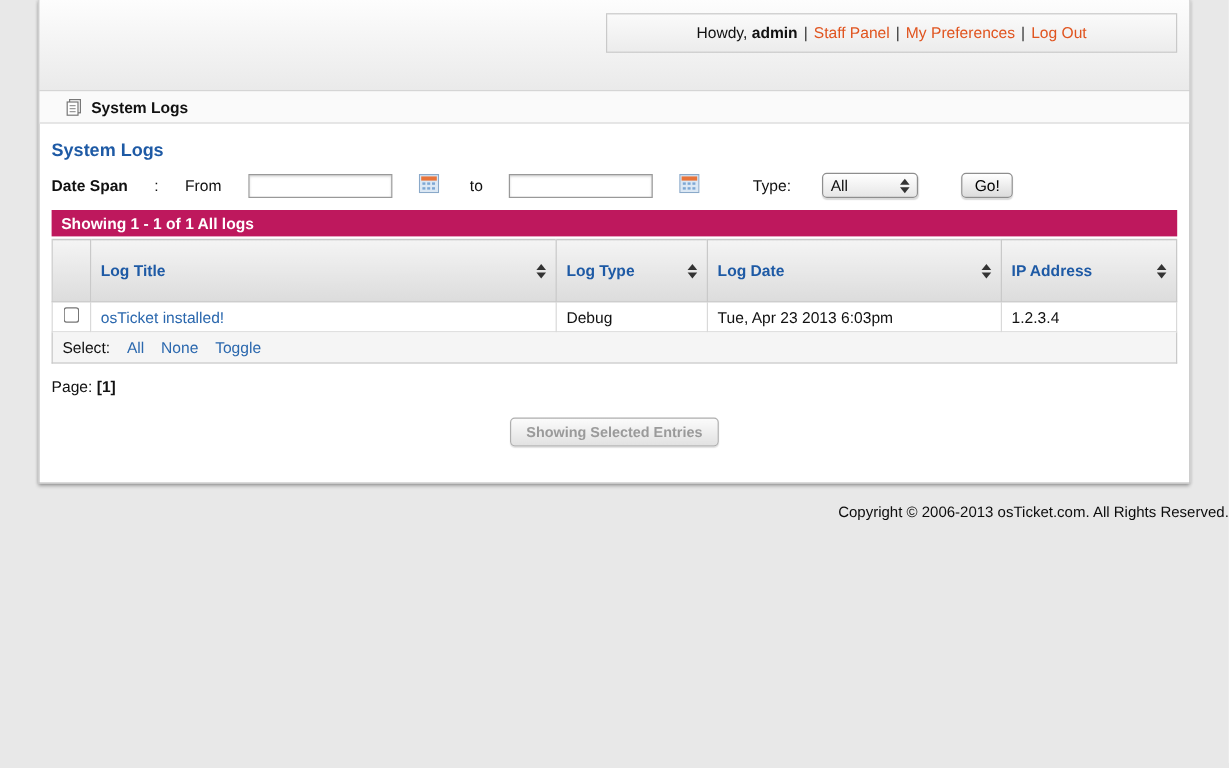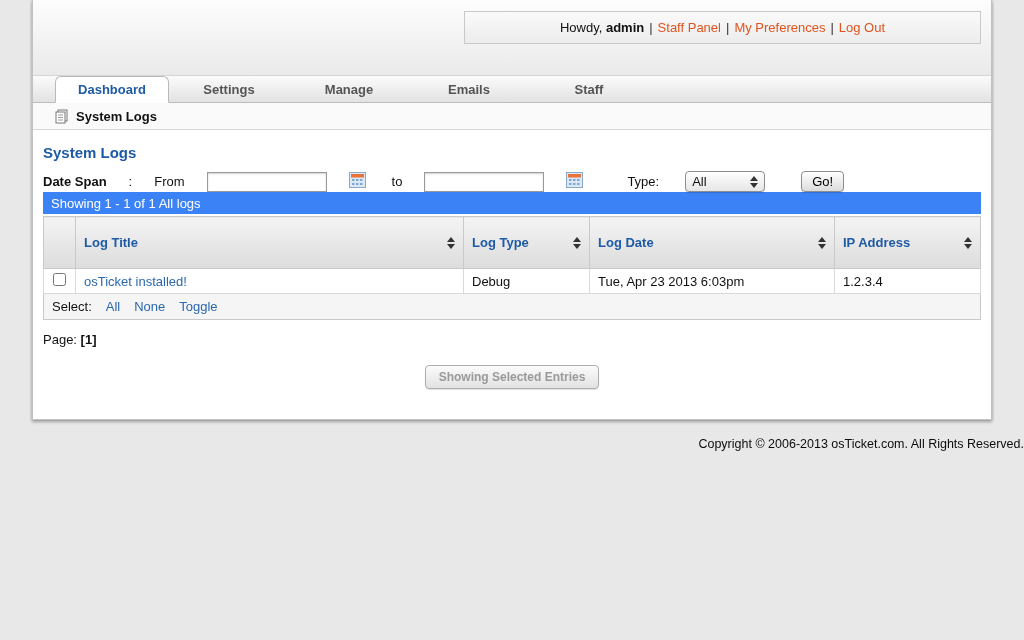--- a/index.html
+++ b/index.html
@@ -20,21 +20,21 @@
     background:linear-gradient(#fdfdfd,#eaeaea);
     border-bottom:1px solid #d5d5d5;
   }
   .logo { position:absolute; left:8px; top:2px; width:230px; height:72px; }
   .logo .roo { position:absolute; left:0; top:2px; }
   .wordmark { position:absolute; left:30px; top:16px; font-weight:bold; font-size:37px; letter-spacing:-2px; }
   .wordmark .os { color:#ee7518; }
   .wordmark .ticket { color:#3d3d3d; }
   .tagline { position:absolute; left:52px; top:56px; font-size:11px; font-weight:bold; color:#111; }
   .userbox {
-    position:absolute; right:10px; top:11px; width:517px; height:33px;
+    position:absolute; right:10px; top:11px; width:476px; height:33px;
     border:1px solid #c9c9c9; background:linear-gradient(#fafafa,#ececec);
     display:flex; align-items:center; justify-content:center; font-size:13px;
   }
   .userbox a { text-decoration:none; }
   .olink { color:#e0541f; cursor:pointer; }
   .userbox .sep { margin:0 5px; color:#333; }
   
   .tabbar {
     height:27px; background:linear-gradient(#fbfbfb,#e2e2e2);
     border-bottom:1px solid #bcbcbc;
@@ -74,22 +74,22 @@
   .typeselect .val { flex:1; }
   .steppers { display:flex; flex-direction:column; gap:2px; align-items:center; }
   .tri-up { width:0; height:0; border-left:4px solid transparent; border-right:4px solid transparent; border-bottom:5px solid #333; }
   .tri-down { width:0; height:0; border-left:4px solid transparent; border-right:4px solid transparent; border-top:5px solid #333; }
   .gobtn {
     margin-left:14px; height:21px; padding:0 10px; border:1px solid #8e8e8e; border-radius:4px;
     background:linear-gradient(#ffffff,#dcdcdc); font-size:13px; cursor:pointer;
     box-shadow:0 1px 1px rgba(0,0,0,.15); font-family:"Liberation Sans",sans-serif;
   }
   .showbar {
-    margin-top:0; height:22px; background:#3b82f6; color:#fff;
-    font-weight:normal; display:flex; align-items:center; padding-left:8px;
+    margin-top:10px; height:22px; background:#be185d; color:#fff;
+    font-weight:bold; display:flex; align-items:center; padding-left:8px;
   }
   table.logs { width:100%; border-collapse:collapse; margin-top:2px; border:1px solid #c9c9c9; }
   table.logs th {
     background:linear-gradient(#f4f4f4,#dcdcdc);
     color:#1e5aa5; font-size:13px; text-align:right; padding:18px 8px;
     border:1px solid #c9c9c9; border-top:none;margin-top:32px;
   }
   table.logs th .thwrap { display:flex; align-items:center; }
   .sorticon { margin-left:auto; display:inline-flex; flex-direction:column; gap:2px; cursor:pointer; }
   .sorticon .tri-up, .sorticon .tri-down { border-left-width:4px; border-right-width:4px; }
@@ -124,27 +124,20 @@
       <span>Howdy,</span>&nbsp;<b>admin</b>
       <span class="sep">|</span>
       <a class="olink">Staff Panel</a>
       <span class="sep">|</span>
       <a class="olink">My Preferences</a>
       <span class="sep">|</span>
       <a class="olink">Log Out</a>
     </div>
   </div>
 
-  <div class="tabbar">
-    <div class="tab active">Dashboard</div>
-    <div class="tab">Settings</div>
-    <div class="tab">Manage</div>
-    <div class="tab">Emails</div>
-    <div class="tab">Staff</div>
-  </div>
 
   <div class="crumbbar">
     <svg width="14" height="15" viewBox="0 0 14 15">
       <rect x="3" y="1" width="9" height="11" fill="#fff" stroke="#777" stroke-width="1"></rect>
       <rect x="1" y="3" width="9" height="11" fill="#fff" stroke="#777" stroke-width="1"></rect>
       <line x1="3" y1="6" x2="8" y2="6" stroke="#999" stroke-width="1"></line>
       <line x1="3" y1="8.5" x2="8" y2="8.5" stroke="#999" stroke-width="1"></line>
       <line x1="3" y1="11" x2="8" y2="11" stroke="#999" stroke-width="1"></line>
     </svg>
     <span>System Logs</span>

